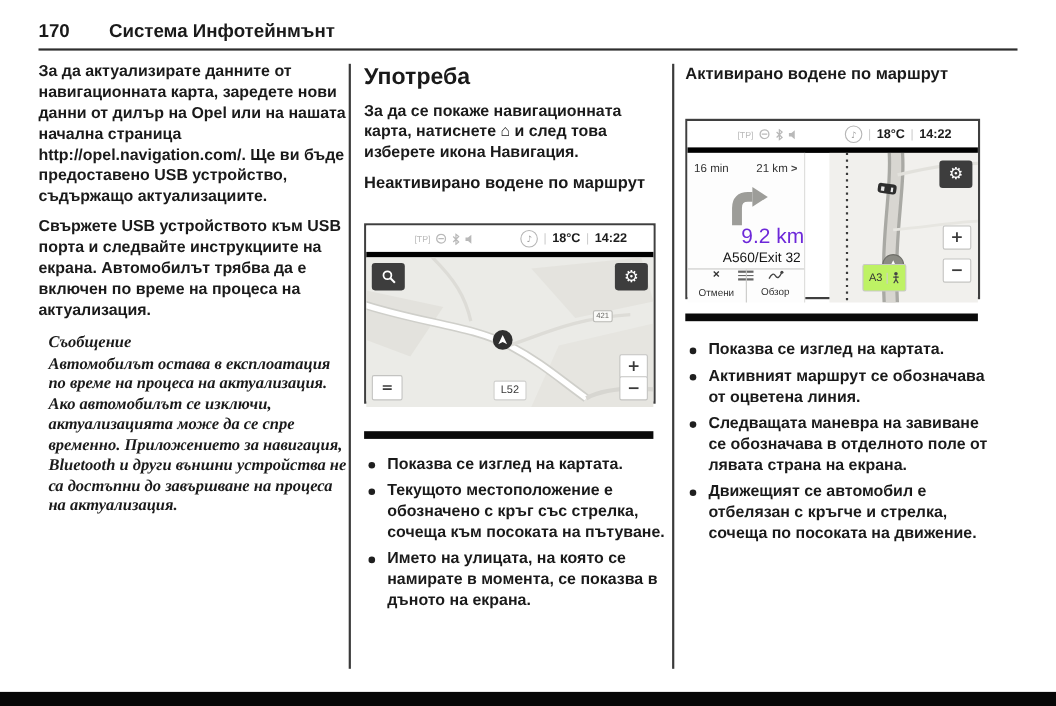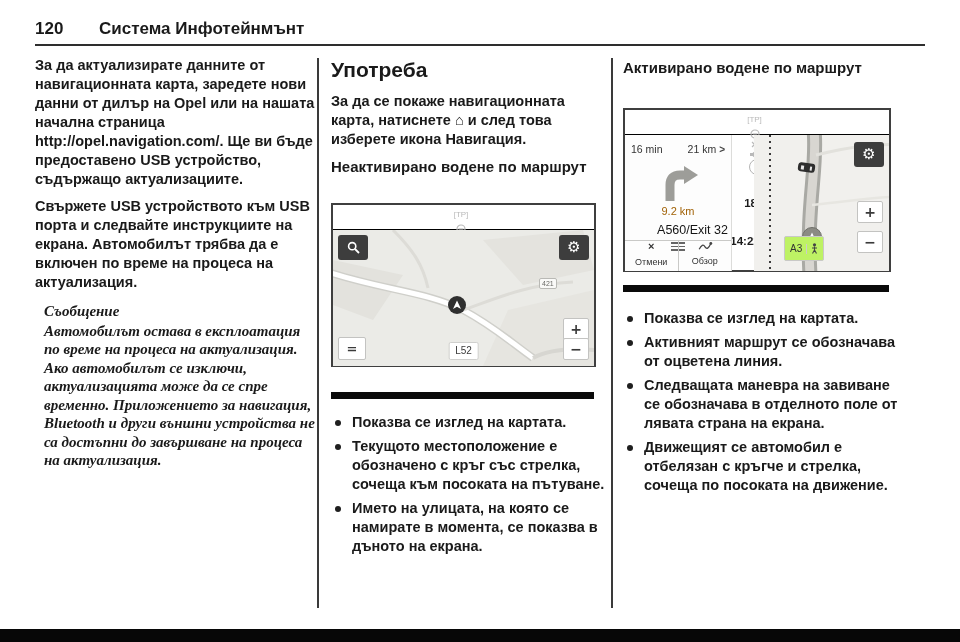--- a/index.html
+++ b/index.html
@@ -35,21 +35,21 @@
   
   .fig{box-sizing:border-box;border:2px solid #3f3f3f;background:#fff;margin:0;position:relative;}
   .fig1{width:265px;height:164px;margin-top:26px;}
   .fig2{width:268px;height:164px;margin-top:30px;}
   .figbar{height:7px;background:#0a0a0a;}
   .bar1{width:263px;margin-top:25px;}
   .bar2{width:266px;margin-top:13px;}
 
   
   .sbar{height:24px;display:flex;align-items:center;background:#fff;
-        border-bottom:1px solid #000000;font-weight:normal;flex-direction:column;}
+        border-bottom:5px solid #000000;font-weight:normal;}
   .sb-sp{flex:1.1;}
   .sb-sp2{flex:0.9;}
   .sb-tp{font-size:8px;color:#b9b9b9;letter-spacing:0;margin-right:5px;}
   .sb-ic{display:inline-flex;align-items:center;margin-right:5px;}
   .sb-music{width:14px;height:14px;border:1.3px solid #b5b5b5;border-radius:50%;
         display:flex;align-items:center;justify-content:center;font-size:8px;color:#9f9f9f;
         font-family:"DejaVu Sans",sans-serif;}
   .sb-sep{color:#cccccc;font-size:11px;margin:0 5px;}
   .sb-temp,.sb-time{font-size:11.5px;font-weight:bold;color:#1c1c1c;}
   .sb-time{margin-right:24px;}
@@ -82,21 +82,21 @@
         border:1px solid #d0d0ce;border-radius:2px;font-size:10px;font-weight:normal;
         color:#3a3a3a;padding:2px 6px;line-height:12px;}
   .zplus1{right:5px;top:88px;width:24px;height:20px;}
   .zminus1{right:5px;bottom:6px;width:24px;height:20px;}
 
   
   .prow1{display:flex;align-items:center;padding:5px 6px 0 6px;font-size:10.5px;color:#333;}
   .prow1 .sp{flex:1;}
   .chev{font-weight:bold;color:#444;margin-left:3px;font-size:10px;}
   .arrowbox{display:flex;justify-content:center;margin-top:2px;}
-  .mdist{text-align:center;font-size:11px;color:#a16207;margin-top:1px;}
+  .mdist{text-align:right;font-size:19px;color:#6d28d9;margin-top:1px;}
   .mroad{text-align:center;font-size:12.5px;color:#151515;margin-top:0px;padding-left:29px;}
   .listicon{width:14px;margin:2px auto 0 auto;}
   .listicon i{display:block;height:1.6px;background:#666;margin-bottom:2px;}
   .pbtns{position:absolute;left:0;right:0;bottom:0;height:30px;border-top:1px solid #c9c9c7;
         display:flex;}
   .pbtn{flex:1;display:flex;flex-direction:column;align-items:center;justify-content:center;}
   .pbtn + .pbtn{border-left:1px solid #c9c9c7;}
   .pbtn .ic{font-size:11px;line-height:11px;color:#333;font-weight:bold;}
   .pbtn .lb{font-size:9px;color:#333;margin-top:1px;}
 
@@ -116,21 +116,21 @@
   
   .watermark{position:absolute;right:54px;top:596px;font-size:24px;font-weight:bold;
         color:#8f8f8f;letter-spacing:0.5px;}
   .bottombar{position:absolute;left:0;right:0;bottom:0;height:13px;background:#070707;}
 </style>
 </head>
 <body>
 
 <div class="page">
 
-  <div class="hdr-num">120</div>
+  <div class="hdr-num">170</div>
   <div class="hdr-title">Система Инфотейнмънт</div>
   <div class="hdr-rule"></div>
 
   <div class="col col1">
     <p>За да актуализирате данните от навигационната карта, заредете нови данни от дилър на Opel или на нашата начална страница http://opel.navigation.com/. Ще ви бъде предоставено USB устройство, съдържащо актуализациите.</p>
     <p>Свържете USB устройството към USB порта и следвайте инструкциите на екрана. Автомобилът трябва да е включен по време на процеса на актуализация.</p>
     <div class="note">
       <div class="note-title">Съобщение</div>
       <div class="note-body">Автомобилът остава в експлоатация по време на процеса на актуализация. Ако автомобилът се изключи, актуализацията може да се спре временно. Приложението за навигация, Bluetooth и други външни устройства не са достъпни до завършване на процеса на актуализация.</div>
     </div>

